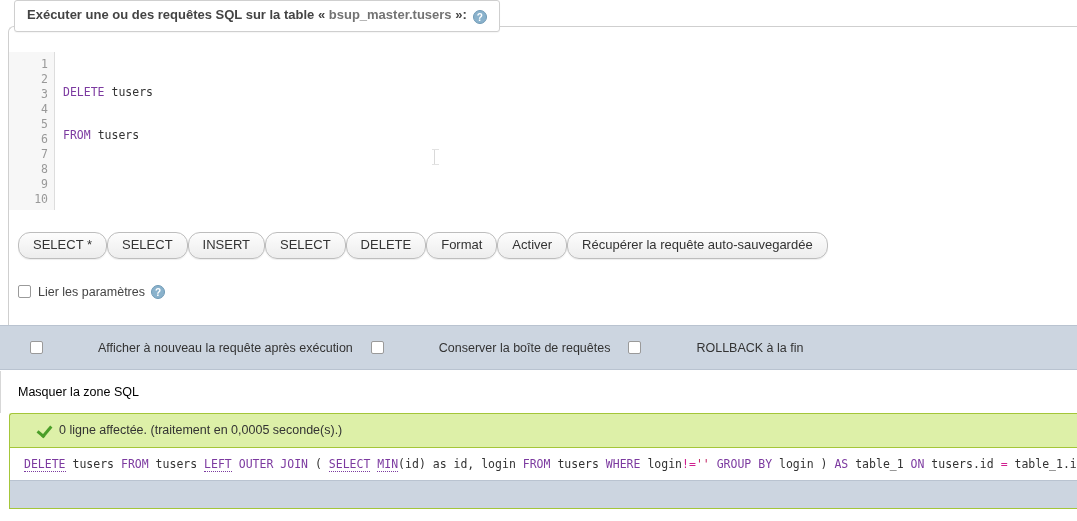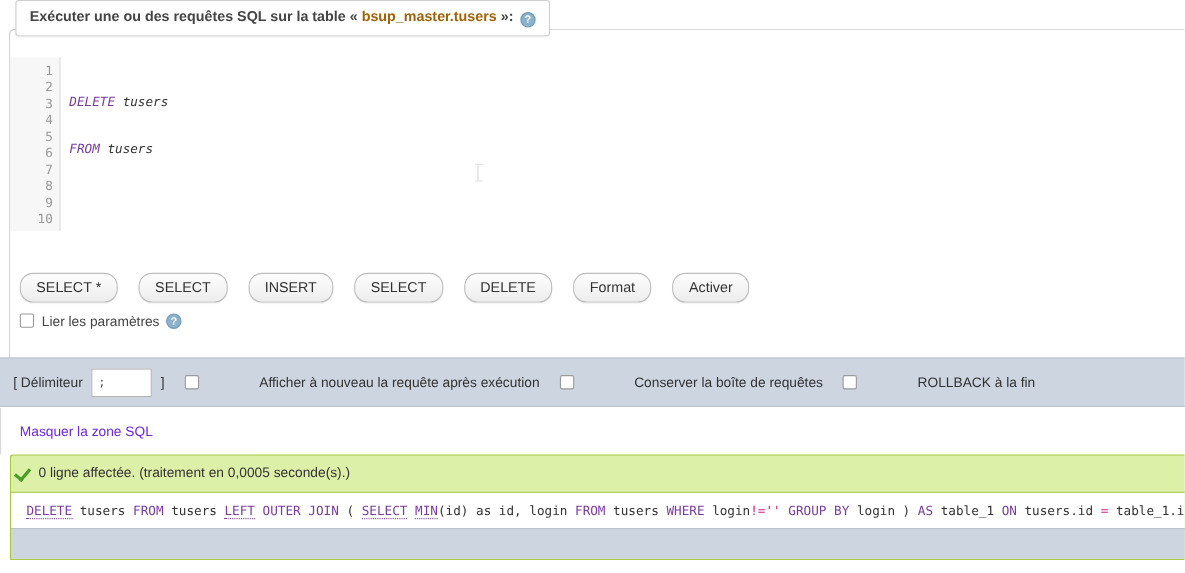--- a/index.html
+++ b/index.html
@@ -31,21 +31,21 @@
     border: 1px solid #cfcfcf;
     border-radius: 3px;
     padding: 6px 12px 7px 12px;
     font-size: 13px;
     font-weight: bold;
     color: #444;
     white-space: nowrap;
     z-index: 5;
     box-shadow: 0 1px 1px rgba(0,0,0,0.04);
   }
-  .legend-box .tbl { color: #a16207; }
+  .legend-box .tbl { color: #737373; }
   .help-icon {
     display: inline-block;
     width: 14px; height: 14px;
     border-radius: 50%;
     background: #8ab2cc;
     border: 1px solid #6f9ab6;
     color: #ffffff;
     font-size: 10px;
     font-weight: bold;
     line-height: 13px;
@@ -78,43 +78,43 @@
     user-select: none;
   }
   .gutter div { line-height: 15px; padding-right: 6px; }
   .code {
     flex: 1;
     padding: 5px 0 0 8px;
     white-space: pre;
     color: #333;
     position: relative;
   }
-  .code div { line-height: 15px; font-style: italic; }
+  .code div { line-height: 15px; }
   .kw   { color: #7c3aa0; }
   .op   { color: #d02090; }
   .str  { color: #c02060; }
   .plain{ color: #333; }
   .caret {
     position: absolute;
     left: 379px; top: 98px;
     width: 1px; height: 14px;
     border-left: 1px solid #d9d9d9;
   }
   .caret::before, .caret::after {
     content:""; position:absolute; left:-3px; width:7px; height:1px; background:#e2e2e2;
   }
   .caret::before { top:-1px; }
   .caret::after  { bottom:-1px; }
 
   
   .btn-row {
     position: absolute;
-    left: 18px; top: 248px;
+    left: 18px; top: 232px;
     display: flex;
-    gap: 19px;
+    gap: 0;
     align-items: center;
   }
   .pma-btn {
     background: linear-gradient(to bottom, #fdfdfd 0%, #ededed 100%);
     border: 1px solid #bdbdbd;
     border-radius: 12px;
     padding: 5px 14px 6px 14px;
     font-size: 13px;
     color: #333;
     font-family: "Liberation Sans", sans-serif;
@@ -193,36 +193,36 @@
   
   .hide-sql {
     position: absolute;
     left: 0px; top: 371px;
     width: 1035px; height: 42px;
     background: #ffffff;
     border-left: 1px solid #d7d7d7;
     display: flex; align-items: center;
     padding-left: 17px;
     font-size: 12.5px;
-    color: #6d28d9;
+    color: #000000;
   }
   .hide-sql span { cursor: pointer; }
 
   
   .result-box {
     position: absolute;
     left: 9px; top: 413px;
     width: 1068px;
     border: 1px solid #a4c639;
     border-right: none;
     background: #ddf0a8;
     border-radius: 3px 0 0 0;
   }
   .result-msg {
-    padding: 9px 12px 10px 2px;
+    padding: 9px 12px 10px 26px;
     font-size: 12.5px;
     color: #333;
     display: flex; align-items: center;
   }
   .check-ico {
     display:inline-block;
     width: 16px; height: 14px;
     margin-right: 7px;
     position: relative;
     flex: 0 0 16px;
@@ -294,34 +294,30 @@
 </div>
 
 <div class="btn-row">
   <button class="pma-btn">SELECT *</button>
   <button class="pma-btn">SELECT</button>
   <button class="pma-btn">INSERT</button>
   <button class="pma-btn">SELECT</button>
   <button class="pma-btn">DELETE</button>
   <button class="pma-btn">Format</button>
   <button class="pma-btn">Activer</button>
+  <button class="pma-btn">Récupérer la requête auto-sauvegardée</button>
 </div>
 
 <div class="bind-row">
   <input type="checkbox" class="cbx" style="">
   <span>Lier les paramètres</span>
   <span class="help-icon">?</span>
 </div>
 
 <div class="options-bar">
-  <div class="delim-group">
-    <span>[ Délimiteur</span>
-    <input type="text" class="delim-input" value=";" style="">
-    <span>]</span>
-  </div>
   <label class="opt">
     <input type="checkbox" class="cbx" style="">
     <span>Afficher à nouveau la requête après exécution</span>
   </label>
   <label class="opt">
     <input type="checkbox" class="cbx" style="">
     <span>Conserver la boîte de requêtes</span>
   </label>
   <label class="opt">
     <input type="checkbox" class="cbx" style="">

